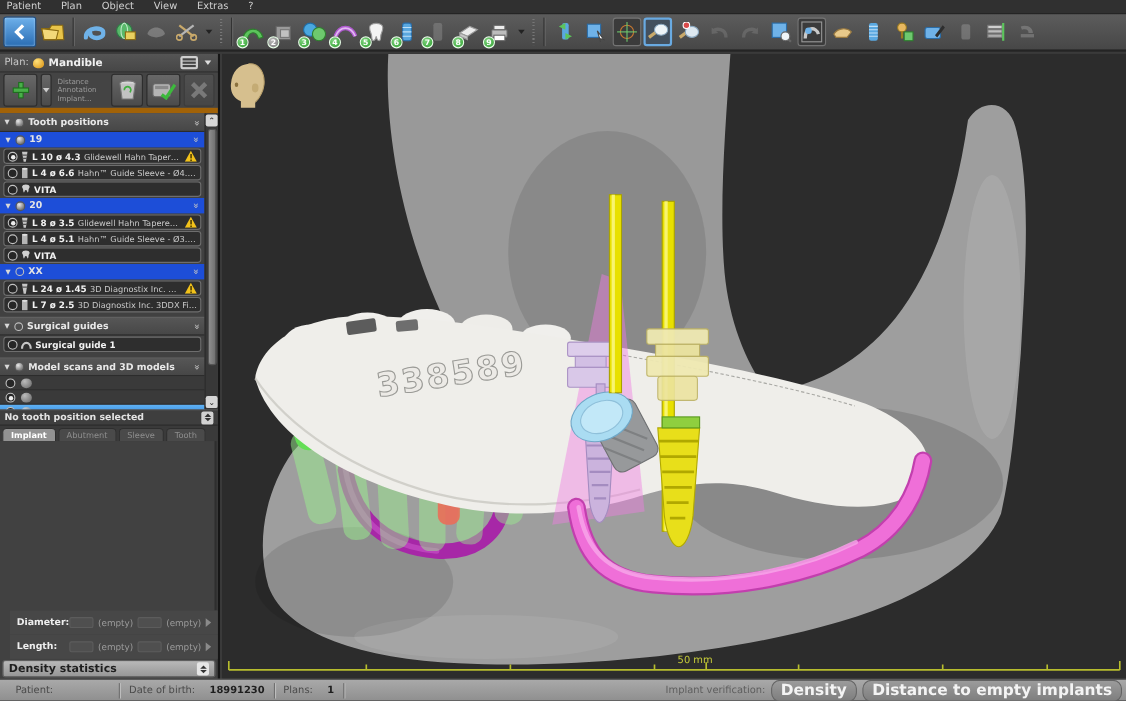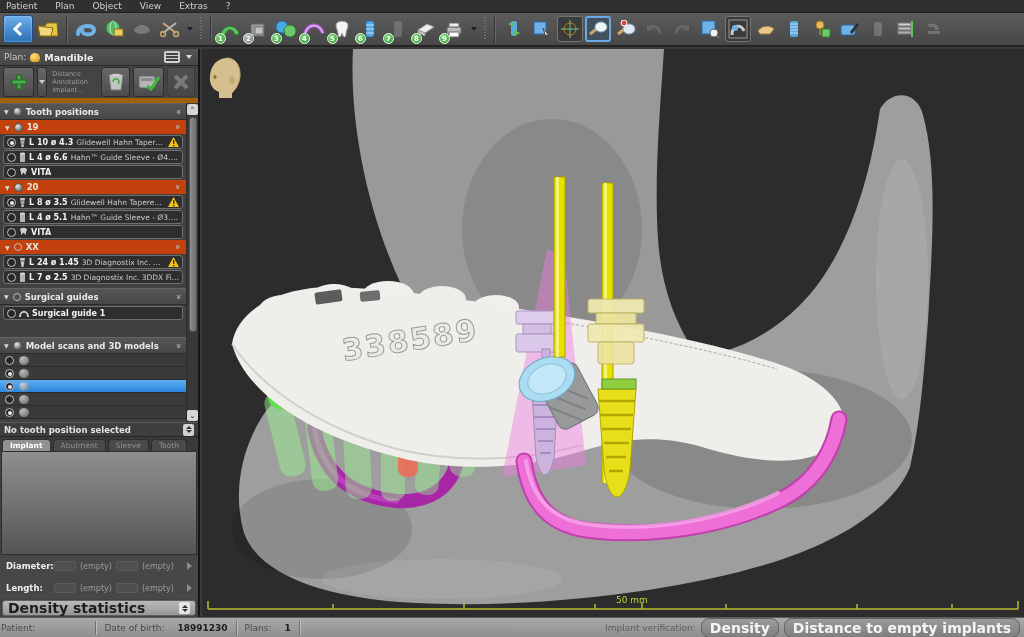--- a/index.html
+++ b/index.html
@@ -51,21 +51,21 @@
   .abtn { height:30px; background:linear-gradient(#686868,#4b4b4b); border:1px solid #2d2d2d;
     border-radius:3px; display:flex; align-items:center; justify-content:center; }
   .menu-preview { display:flex; flex-direction:column; justify-content:center; line-height:8px; padding:0 2px; }
   .menu-preview span { font-size:6.5px; color:#9a9a9a; }
 
   
   .tree { flex:1; position:relative; overflow:hidden; background:#414141; padding-right:12px; }
   .sec-hdr { height:17px; background:linear-gradient(#565656,#474747); border-top:1px solid #646464;
     border-bottom:1px solid #2b2b2b; display:flex; align-items:center; gap:4px; padding:0 4px; }
   .sec-hdr .t { font-size:8.5px; font-weight:bold; color:#e8e8e8; }
-  .grp-hdr { height:14px; display:flex; align-items:center; gap:4px; padding:0 5px; background:#c2410c; }
+  .grp-hdr { height:14px; display:flex; align-items:center; gap:4px; padding:0 5px; background:#1d4ed8; }
   .grp-hdr .t { font-size:8.5px; font-weight:bold; color:#e4e4e4; }
   .tri { font-size:6px; color:#d8d8d8; }
   .dbl { margin-left:auto; color:#c6c6c6; font-size:9px; transform:rotate(90deg); line-height:6px; }
   .eye-ball { width:9px; height:9px; border-radius:50%;
     background:radial-gradient(circle at 35% 30%, #e9e9e9, #7c7c7c 70%); border:1px solid #565656; }
   .circ-o { width:8px; height:8px; border-radius:50%; border:1px solid #bdbdbd; background:transparent; }
   .radio { width:9px; height:9px; flex:none; border:1px solid #c2c2c2; border-radius:50%; background:#262626; position:relative;}
   .radio.filled::after { content:""; position:absolute; left:2px; top:2px; width:4px; height:4px;
     border-radius:50%; background:#ededed; }
   .titem { height:14px; margin:1px 3px; background:#2e2e2e; border:1px solid #6e6e6e; border-radius:3px;
@@ -92,31 +92,31 @@
   .spin { margin-left:auto; width:11px; height:12px; background:#d2d2d2; border-radius:2px;
     display:flex; flex-direction:column; align-items:center; justify-content:center; gap:1px; }
   .spin i { width:0; height:0; border-left:3px solid transparent; border-right:3px solid transparent; }
   .spin .up { border-bottom:3px solid #333; } .spin .dn { border-top:3px solid #333; }
 
   .tabs { height:14px; background:#3a3a3a; display:flex; align-items:flex-end; gap:2px; padding:1px 2px 0; }
   .tab { font-size:7.5px; padding:1px 7px 1px; border-radius:4px 4px 0 0; border:1px solid #2e2e2e; border-bottom:none; }
   .tab.active { background:#929292; color:#fff; font-weight:bold;margin-top:48px; }
   .tab.off { background:#4a4a4a; color:#8e8e8e; }
 
-  .props { height:148px; display:flex; flex-direction:column; }
+  .props { height:198px; display:flex; flex-direction:column;align-items:flex-end; }
   .props .space { flex:1; background:linear-gradient(#8f8f8f,#555); border:1px solid #2e2e2e; margin:0 1px; }
   .prow { height:22px; display:flex; align-items:center; gap:4px; padding:0 6px; background:#474747; }
   .prow .pl { font-size:8.5px; font-weight:bold; color:#eee; width:44px; flex:none; }
   .mini-ctl { width:22px; height:10px; background:#575757; border:1px solid #6e6e6e; border-radius:2px; opacity:.55; }
   .prow .emp { font-size:8px; color:#9b9b9b; }
   .prow .arr { margin-left:auto; width:0; height:0; border-top:4px solid transparent;
     border-bottom:4px solid transparent; border-left:5px solid #8a8a8a; }
   .density { height:16px; background:linear-gradient(#b9b9b9,#969696); border:1px solid #5e5e5e;
     border-radius:3px; margin:1px 2px; display:flex; align-items:center; padding:0 5px; gap:4px; }
-  .density .t { font-size:14px; font-weight:bold; color:#1e1e1e; }
+  .density .t { font-size:10px; font-weight:bold; color:#1e1e1e; }
   .density .spin { background:#e6e6e6; }
 
   
   .viewport { position:absolute; left:202px; top:49px; width:822px; height:568px; background:#2c2c2c; overflow:hidden; }
   .headicon { position:absolute; left:4px; top:6px; }
   .ruler { position:absolute; left:0; bottom:2px; width:100%; height:20px; }
 
   
   .statusbar { position:absolute; left:0; top:617px; width:1024px; height:20px;
     background:linear-gradient(#a9a9a9,#8f8f8f); border-top:1px solid #5c5c5c;
@@ -529,21 +529,21 @@
         <span class="dbl">»</span>
       </div>
       <div class="titem">
         <span class="radio"></span>
         <svg class="mini" width="10" height="9">
             <path d="M1,8 C1,1 9,1 9,8" fill="none" stroke="#c6c6c6" stroke-width="2"></path>
           </svg>
         <span class="spec" style="font-weight:bold">Surgical guide 1</span>
       </div>
 
-      <div class="sec-hdr" style="margin-top:17px">
+      <div class="sec-hdr" style="margin-top:5px">
         <span class="tri">▼</span>
         <span class="eye-ball"></span>
         <span class="t">Model scans and 3D models</span>
         <span class="dbl">»</span>
       </div>
       <div class="mrow">
         <span class="radio"></span>
         <span class="sphere"></span>
       </div>
       <div class="mrow">
@@ -721,21 +721,21 @@
         <line x1="440" y1="14" x2="440" y2="7"></line>
           <line x1="524" y1="14" x2="524" y2="9"></line>
         <line x1="655" y1="14" x2="655" y2="9"></line>
           <line x1="750" y1="14" x2="750" y2="9"></line>
         <line x1="816" y1="14" x2="816" y2="6"></line>
       </g>
     </svg>
   </div>
 
   <div class="statusbar">
-    <span style="margin-left:1px">Patient:</span>
+    <span style="margin-left:14px">Patient:</span>
     <span class="sep" style="margin-left:60px"></span>
     <span>Date of birth:</span>
     <b>18991230</b>
     <span class="sep"></span>
     <span>Plans:</span>
     <b>1</b>
     <span class="sep"></span>
     <span style="flex:1"></span>
     <span style="color:#5e5e5e">Implant verification:</span>
     <span class="pill">Density</span>

